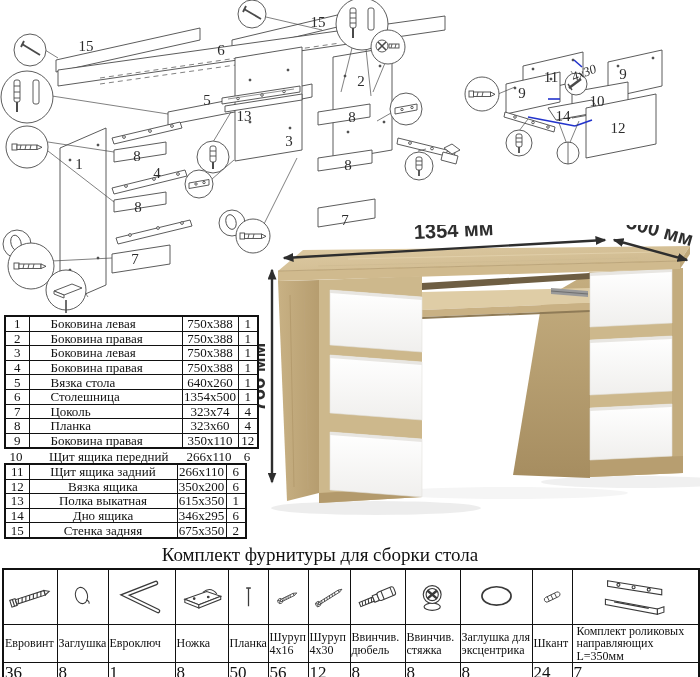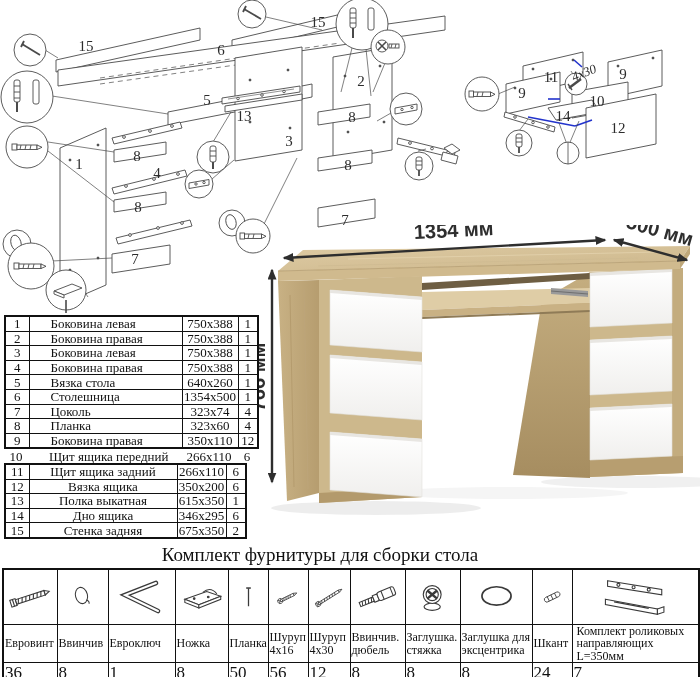--- a/index.html
+++ b/index.html
@@ -749,28 +749,28 @@
           </svg>
         </td>
         <td class="hw-icon-cell">
           <svg viewBox="0 0 64 48" class="hw-icon">
             <use href="#icon-slides"></use>
           </svg>
         </td>
       </tr>
     <tr id="hw-names">
         <td class="hw-name-cell">Евровинт</td>
-        <td class="hw-name-cell">Ввинчив</td>
+        <td class="hw-name-cell">Заглушка</td>
         <td class="hw-name-cell">Евроключ</td>
         <td class="hw-name-cell">Ножка</td>
         <td class="hw-name-cell">Планка</td>
         <td class="hw-name-cell">Шуруп 4x16</td>
         <td class="hw-name-cell">Шуруп 4x30</td>
         <td class="hw-name-cell">Ввинчив. дюбель</td>
-        <td class="hw-name-cell">Заглушка. стяжка</td>
+        <td class="hw-name-cell">Ввинчив. стяжка</td>
         <td class="hw-name-cell">Заглушка для эксцентрика</td>
         <td class="hw-name-cell">Шкант</td>
         <td class="hw-name-cell" style="text-align: left; padding-left: 4px;">Комплект роликовых направляющих L=350мм</td>
       </tr>
     <tr id="hw-qtys">
         <td class="hw-qty-cell">36</td>
         <td class="hw-qty-cell">8</td>
         <td class="hw-qty-cell">1</td>
         <td class="hw-qty-cell">8</td>
         <td class="hw-qty-cell">50</td>

